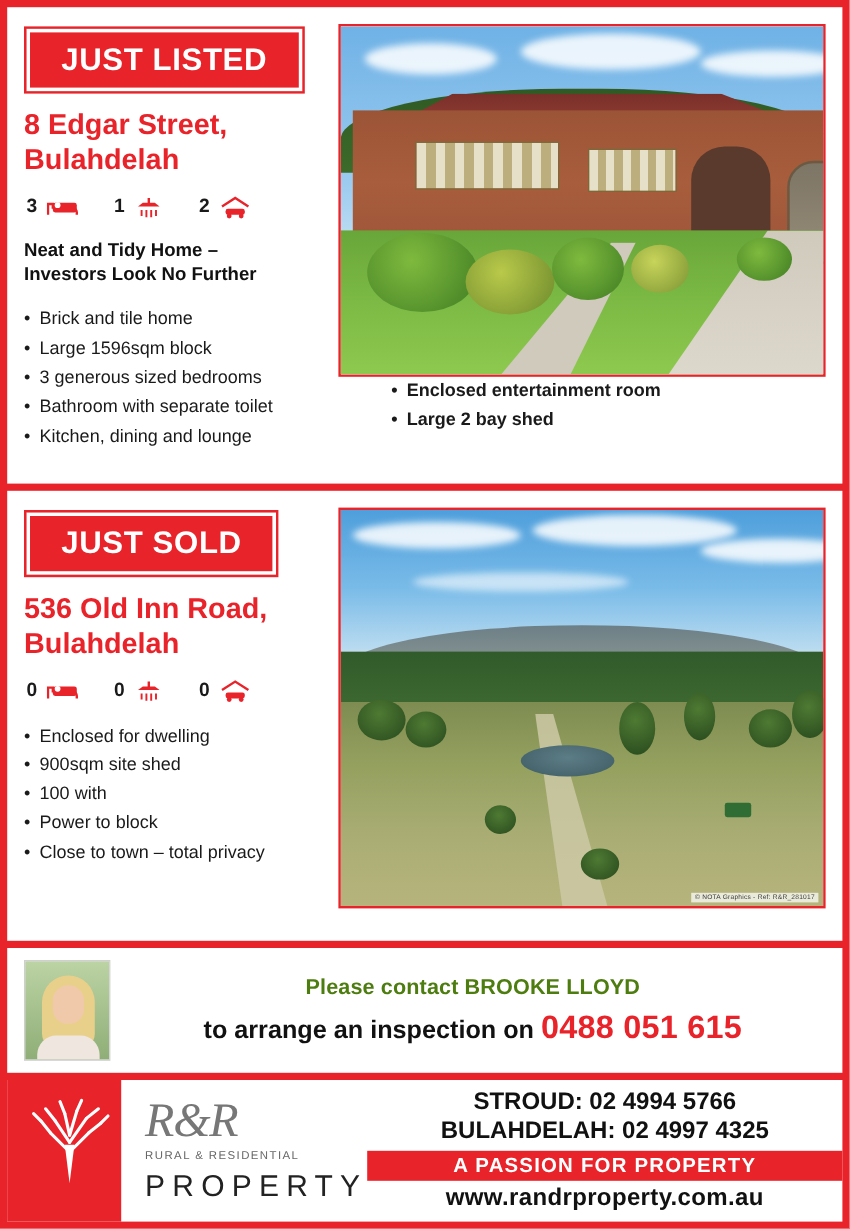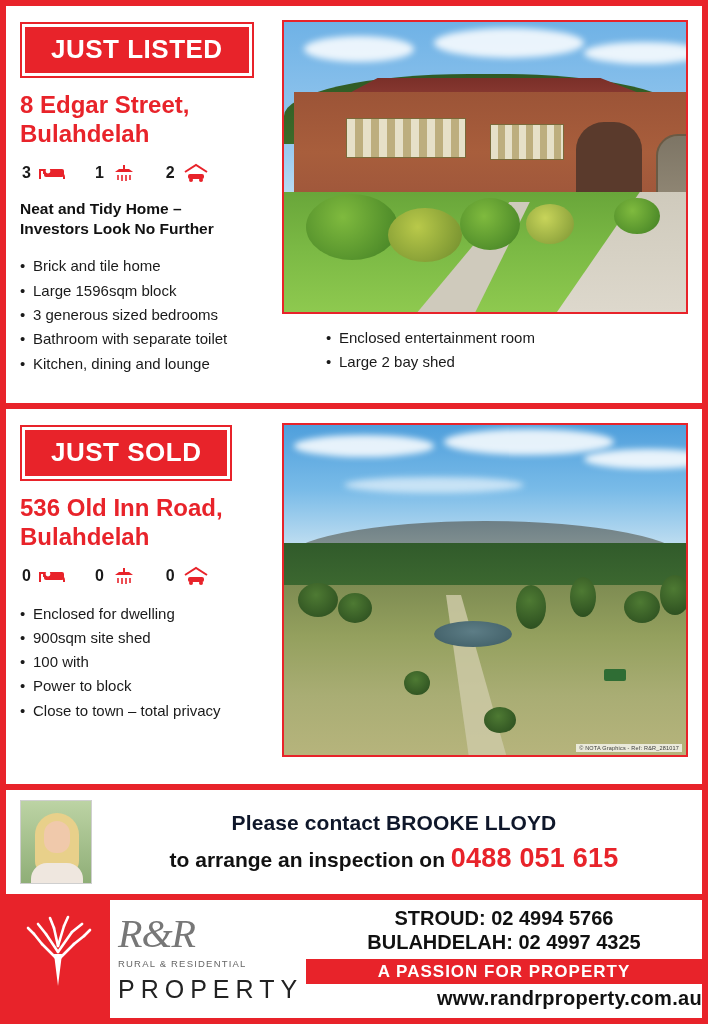--- a/index.html
+++ b/index.html
@@ -96,21 +96,21 @@
 
   .photo {
     width: 100%;
     border: 2px solid #e8232a;
     position: relative;
     overflow: hidden;
   }
   .photo-1 { height: 294px; }
   .photo-2 { height: 334px; }
 
-  .below-photo { margin-top: 12px; padding-left: 44px; }
+  .below-photo { margin-top: 0; padding-left: 44px; font-weight: bold; }
   .below-photo li { font-size: 15px; }
 
   .credit {
     position: absolute;
     right: 4px;
     bottom: 3px;
     font-size: 5.5px;
     color: #3a3a3a;
     background: rgba(255,255,255,0.72);
     padding: 1px 3px;
@@ -246,21 +246,21 @@
   .agent-face {
     position: absolute; left: 23px; top: 20px; width: 26px; height: 32px;
     background: #f0c9ab; border-radius: 13px 13px 12px 12px;
   }
   .agent-body {
     position: absolute; left: 10px; bottom: 0; width: 52px; height: 20px;
     background: #efe7df; border-radius: 16px 16px 0 0;
   }
   .contact-text { flex: 1; text-align: center; }
   .contact-line1 {
-    font-size: 21px; font-weight: bold; color: #0f172a; letter-spacing: .1px;
+    font-size: 18px; font-weight: bold; color: #4d7c0f; letter-spacing: .1px;
   }
   .contact-line2 {
     font-size: 21px; font-weight: bold; color: #111;
     margin-top: 8px;
   }
   .phone {
     color: #e8232a; font-size: 27px; font-weight: bold; letter-spacing: .2px;
   }
 
   
@@ -273,21 +273,21 @@
   .logo-block {
     width: 300px; flex: 0 0 300px;
     display: flex; align-items: center;
   }
   .tree-logo {
     width: 104px; height: 100%;
     background: #e8232a;
     position: relative;
   }
   .tree-logo svg { position: absolute; left: 10px; top: 8px; }
-  .rr-block { padding-left: 8px; }
+  .rr-block { padding-left: 20px; }
   .rr-mark {
     font-family: "Liberation Serif", serif;
     font-size: 40px; font-style: italic; color: #777; line-height: 1;
     letter-spacing: -1px;
   }
   .rr-sub {
     font-size: 9.5px; color: #666; letter-spacing: 1.2px; margin-top: 4px;
   }
   .rr-prop {
     font-size: 25px; color: #222; letter-spacing: 6px; margin-top: 6px;
@@ -308,21 +308,21 @@
     margin-top: 4px;
     background: #e8232a;
     color: #ffffff;
     text-align: center;
     font-size: 17px;
     font-weight: bold;
     letter-spacing: 1px;
     padding: 3px 0 2px;
   }
   .web {
-    text-align: right;
+    text-align: center;
     font-size: 20px;
     font-weight: bold;
     color: #111;
     letter-spacing: .3px;
     padding-top: 3px;
   }
 </style>
 </head>
 <body>
 

